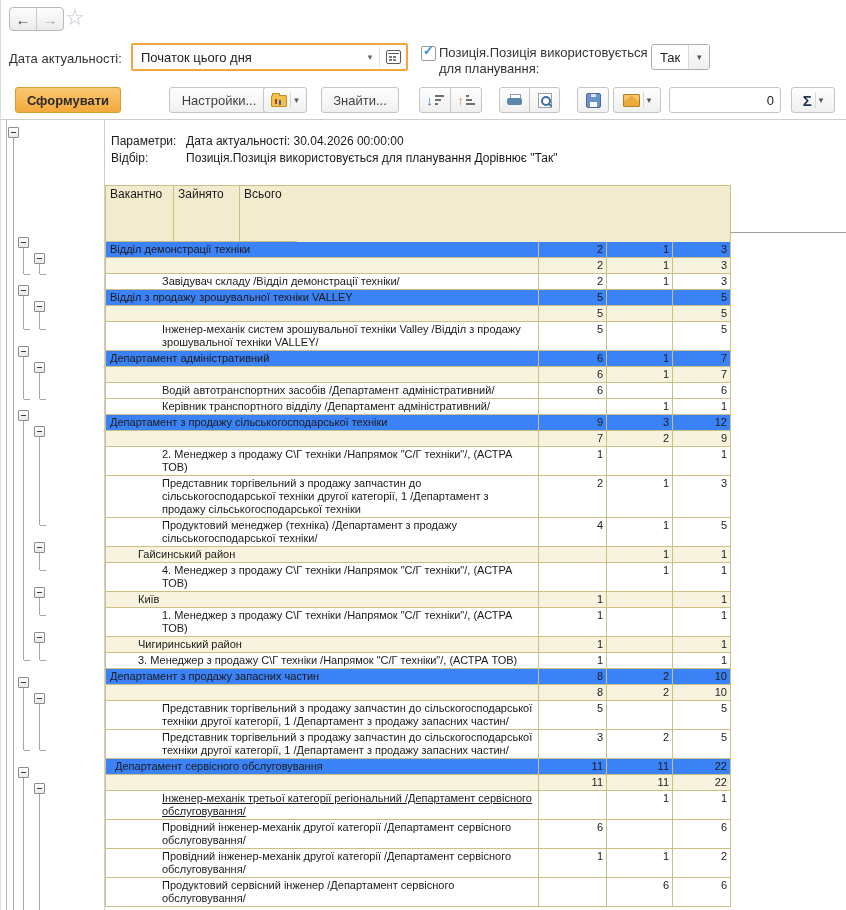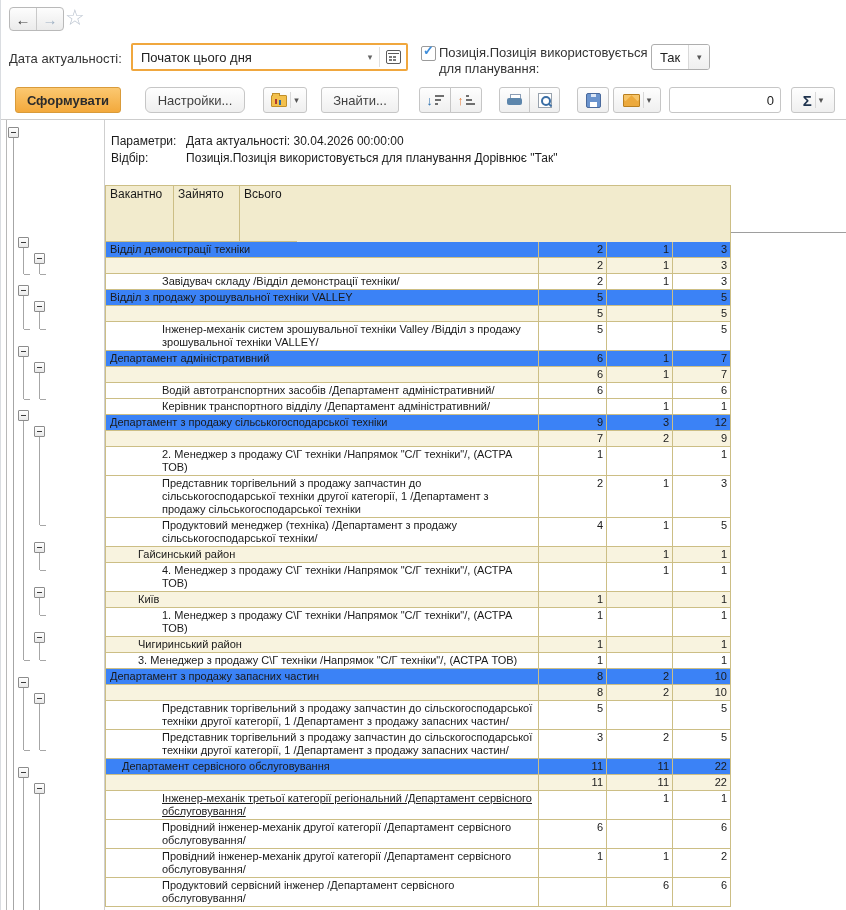--- a/index.html
+++ b/index.html
@@ -150,21 +150,21 @@
       <div class="yc-btn">
           <span>▾</span>
         </div>
     </div>
   </div>
 
   <div class="toolbar">
     <div class="tbtn primary" style="left:14px;width:106px;">
         <span>Сформувати</span>
       </div>
-    <div class="tbtn" style="left:144px;width:100px;border-radius:6px;">
+    <div class="tbtn" style="left:168px;width:100px;">
         <span>Настройки...</span>
       </div>
     <div class="tbtn" style="left:262px;width:44px;">
       <span class="ic-folder"></span>
       <span class="split-div"></span>
       <span class="dd">▾</span>
     </div>
     <div class="tbtn" style="left:320px;width:78px;">
         <span>Знайти...</span>
       </div>
@@ -378,21 +378,21 @@
             <div class="c3"></div>
             <div class="c4">5</div>
           </div>
           <div class="trow r-d">
             <div class="c1" style="padding-left: 56px;">Представник торгівельний з продажу запчастин до сільскогосподарської техніки другої категорії, 1 /Департамент з продажу запасних частин/</div>
             <div class="c2">3</div>
             <div class="c3">2</div>
             <div class="c4">5</div>
           </div>
           <div class="trow r-g1">
-            <div class="c1" style="padding-left: 16px;">Департамент сервісного обслуговування</div>
+            <div class="c1" style="padding-left: 9px;">Департамент сервісного обслуговування</div>
             <div class="c2">11</div>
             <div class="c3">11</div>
             <div class="c4">22</div>
           </div>
           <div class="trow r-g2">
             <div class="c1" style="padding-left: 4px;"></div>
             <div class="c2">11</div>
             <div class="c3">11</div>
             <div class="c4">22</div>
           </div>

